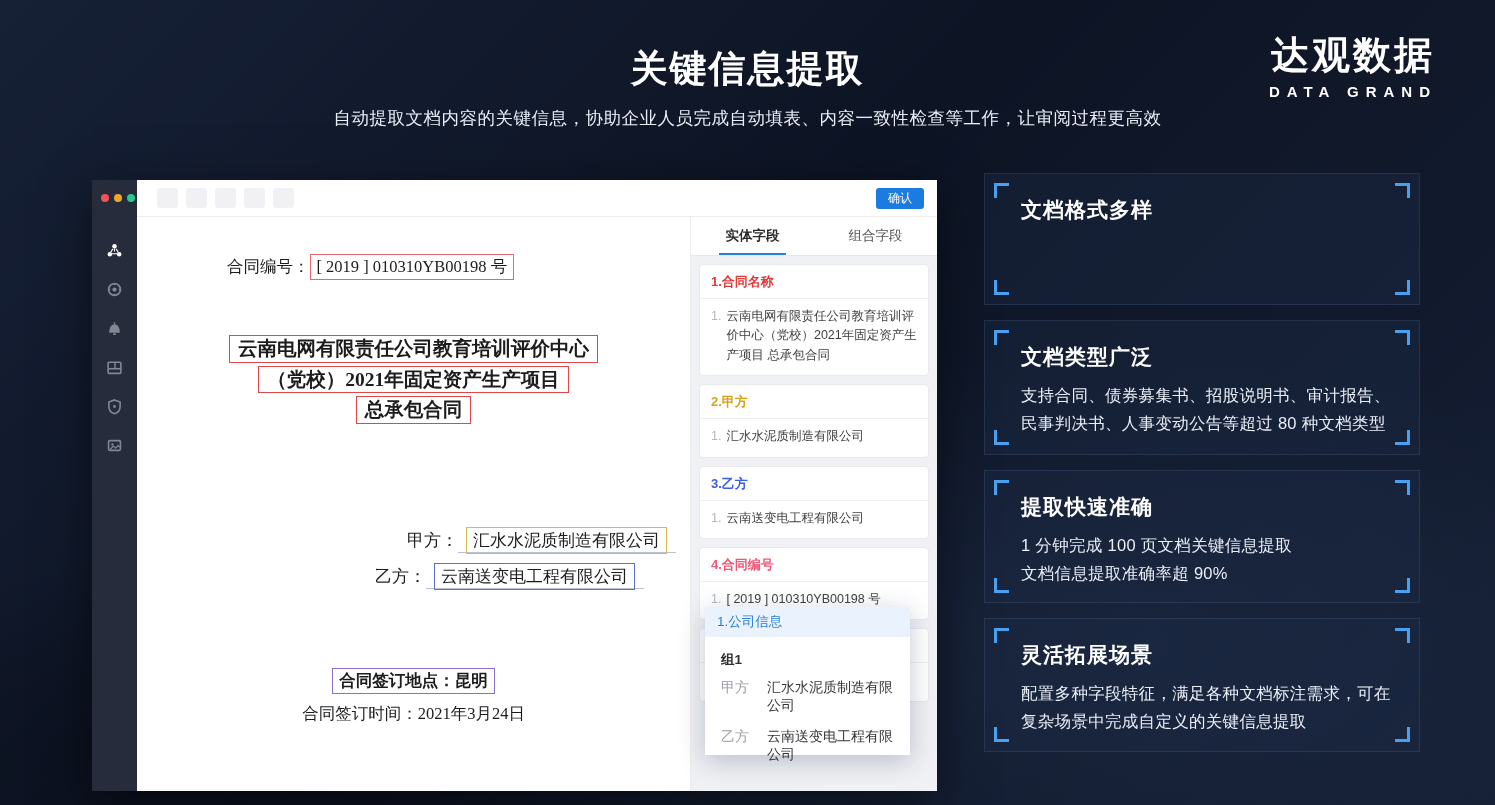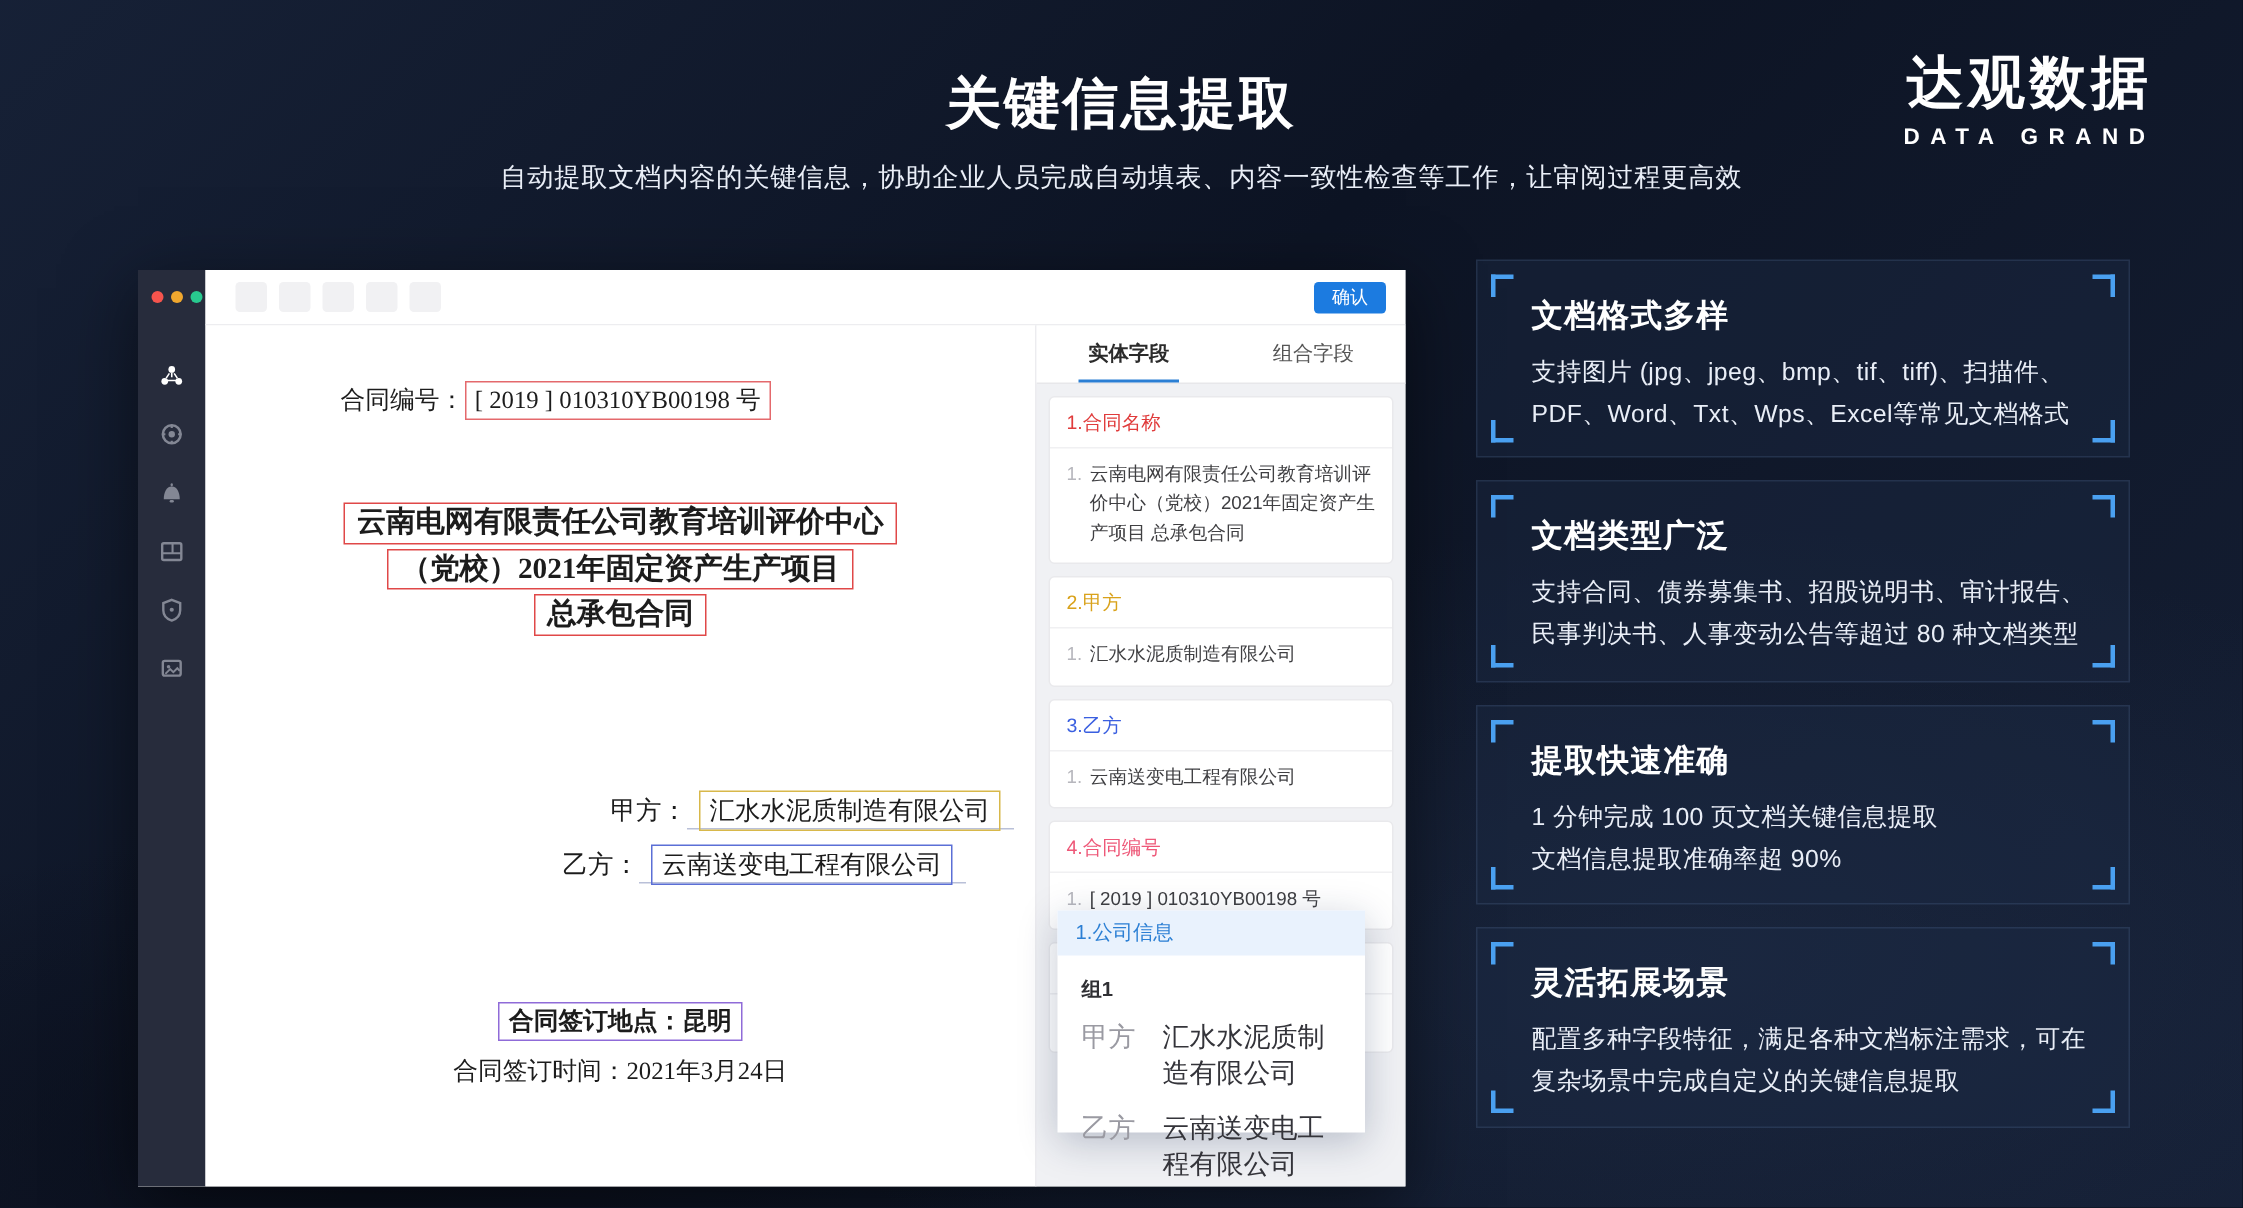--- a/index.html
+++ b/index.html
@@ -65,34 +65,34 @@
   .d-time { position:absolute; top:486px; left:0; width:100%; text-align:center; font-size:16.5px; }
 
   .panel { position:absolute; right:0; top:37px; width:247px; bottom:0; background:#f0f1f4;
     border-left:1px solid #ececef; }
   .tabs { height:39px; background:#fff; border-bottom:1px solid #e7e7ea; display:flex; }
   .tab { flex:1; text-align:center; font-size:13.5px; color:#555; line-height:38px; cursor:pointer; position:relative; }
   .tab.active { color:#2b2b2b; font-weight:bold; }
   .tab.active::after { content:""; position:absolute; left:28px; right:28px; bottom:0; height:2px; background:#2b7fd4; }
   .cards { padding:8px 8px 0 8px; display:flex; flex-direction:column; gap:8px; }
   .fcard { background:#fff; border:1px solid #e9e9ec; border-radius:4px; }
-  .fcard-head { font-size:13px; font-weight:normal; padding:8px 11px 7px 11px; border-bottom:1px solid #f0f0f2; }
+  .fcard-head { font-size:13px; font-weight:bold; padding:8px 11px 7px 11px; border-bottom:1px solid #f0f0f2; }
   .c-red  { color:#e03b3b; } .c-gold { color:#d9a21b; } .c-blue { color:#3a5fe0; }
   .c-pink { color:#ee5878; } .c-purp { color:#7c5fe0; }
   .fcard-body { padding:8px 11px 10px 11px; font-size:12.5px; line-height:1.55; color:#3f3f42; display:flex; gap:5px; }
   .fidx { color:#b7b7bd; flex:none; }
 
   
   .popup { position:absolute; left:705px; top:607px; width:205px; height:148px; background:#fff;
     box-shadow:0 6px 24px rgba(20,40,80,.25); z-index:5; }
   .popup-head { height:30px; background:#e9f2fd; color:#2b7fd4; font-size:13.5px;
     line-height:30px; padding-left:12px; }
   .popup-body { padding:10px 16px; }
   .popup-group { font-size:13.5px; font-weight:bold; color:#2f2f33; margin:4px 0 10px 0; }
-  .popup-row { display:flex; gap:18px; font-size:18px; margin-bottom:13px; }
+  .popup-row { display:flex; gap:18px; font-size:14px; margin-bottom:13px; }
   .popup-row .plabel { color:#9a9aa2; flex:none; }
   .popup-row .pval { color:#34343a; }
 
   
   .feature { position:absolute; left:984px; width:436px;
     background:rgba(28,42,68,.42); border:1px solid rgba(120,150,200,.16); }
   .f1 { top:173px; height:132px; } .f2 { top:320px; height:135px; }
   .f3 { top:470px; height:133px; } .f4 { top:618px; height:134px; }
   .f-title { position:absolute; left:36px; top:22px; font-size:21px; font-weight:bold; letter-spacing:1px; }
   .f-body { position:absolute; left:36px; top:60px; right:24px; font-size:16.5px;
@@ -247,24 +247,20 @@
     </div>
   </div>
 </div>
 
 <div class="feature f1">
   <span class="br br-tl"></span>
   <span class="br br-tr"></span>
   <span class="br br-bl"></span>
   <span class="br br-br"></span>
   <div class="f-title">文档格式多样</div>
-  <div class="f-body">
-    <div>支持图片 (jpg、jpeg、bmp、tif、tiff)、扫描件、</div>
-    <div>PDF、Word、Txt、Wps、Excel等常见文档格式</div>
-  </div>
 </div>
 
 <div class="feature f2">
   <span class="br br-tl"></span>
   <span class="br br-tr"></span>
   <span class="br br-bl"></span>
   <span class="br br-br"></span>
   <div class="f-title">文档类型广泛</div>
   <div class="f-body">
     <div>支持合同、债券募集书、招股说明书、审计报告、</div>

